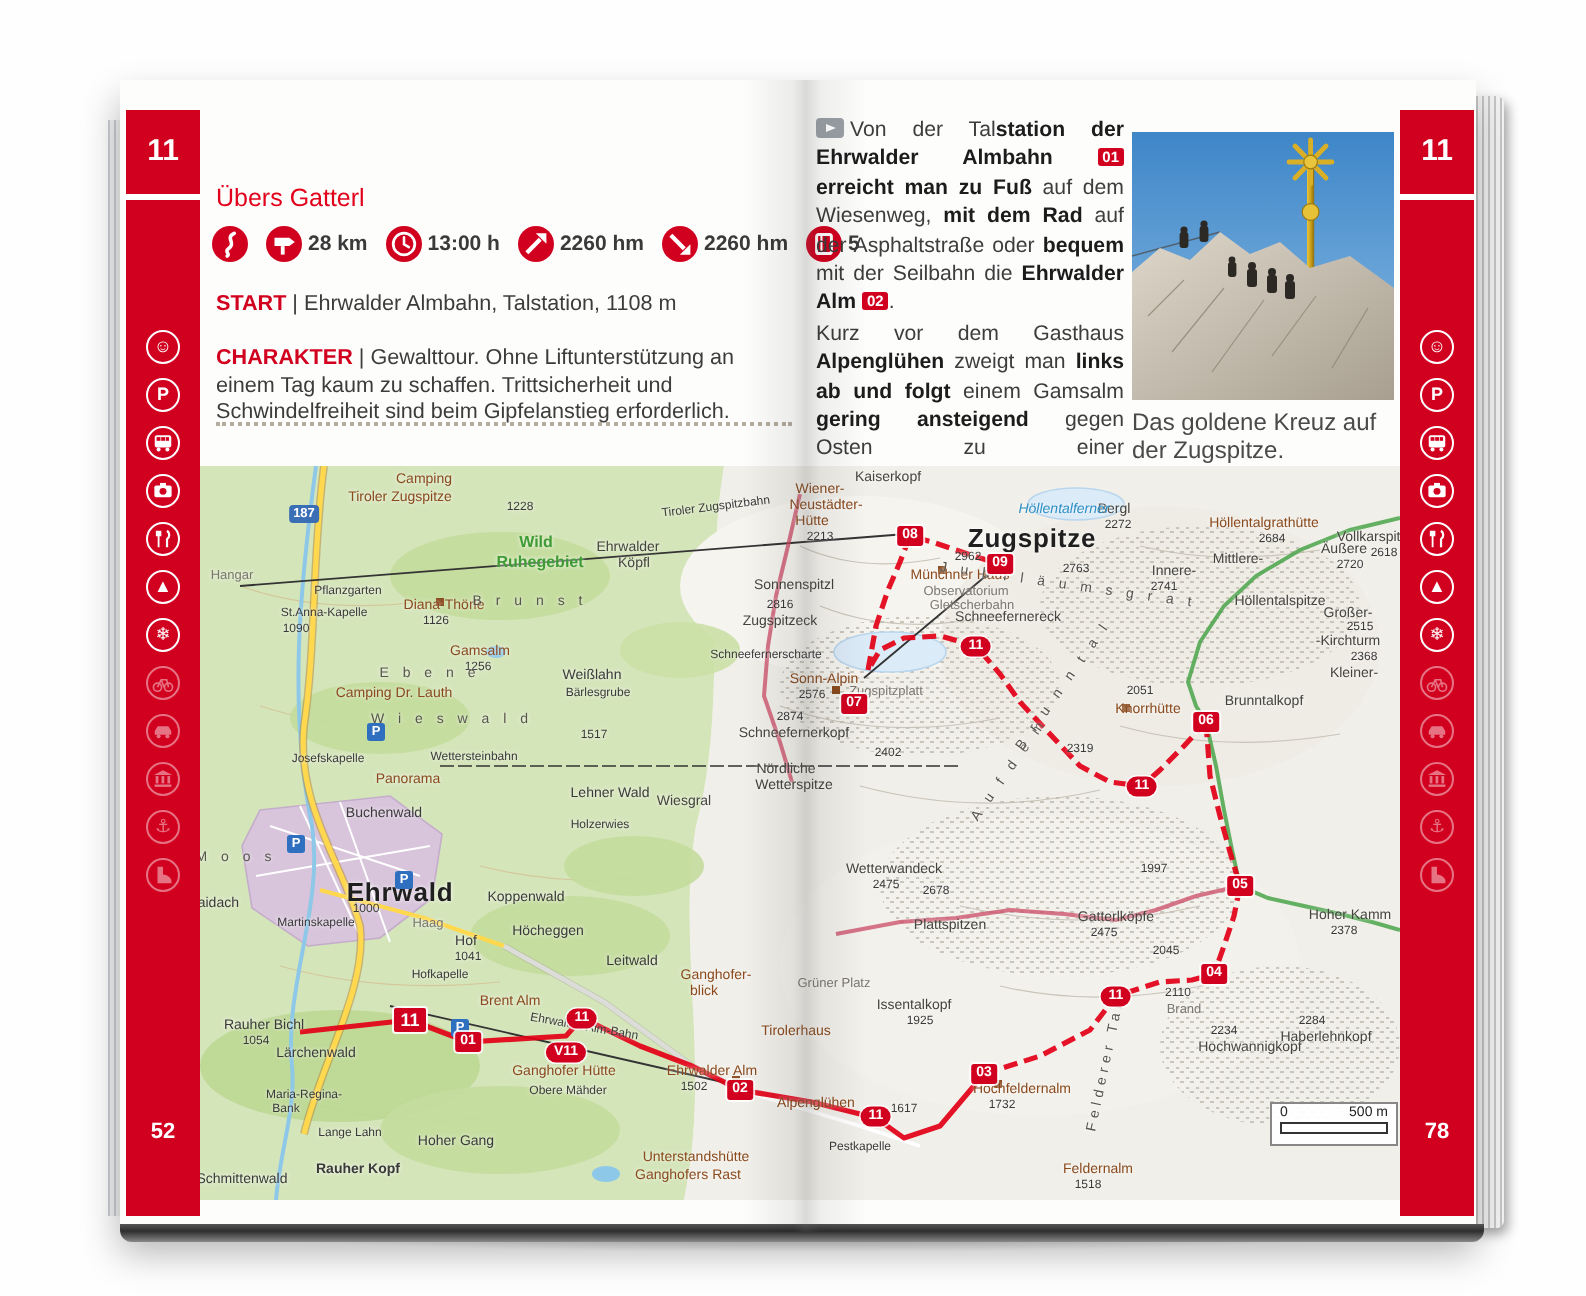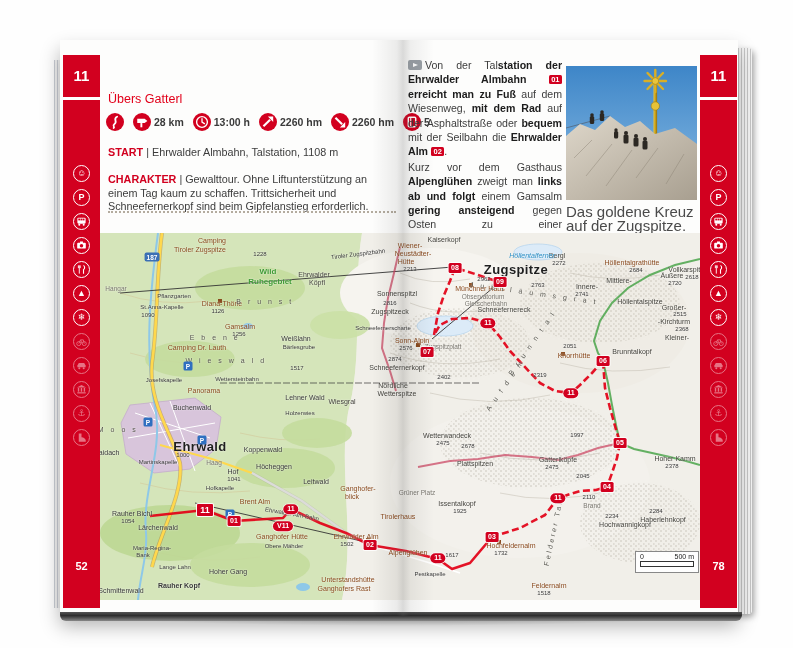--- a/index.html
+++ b/index.html
@@ -52,21 +52,21 @@
   #article p{margin:0 0 1px 0;}
   #article b{color:#1c1c1c;}
   .wbadge{display:inline-block;background:#d2001f;color:#fff;font-size:7.5px;font-weight:bold;
     padding:0 2.5px;line-height:9.5px;border-radius:1.5px;vertical-align:1.5px;}
   .vid{display:inline-block;width:14px;height:10px;background:#9aa0a6;border-radius:2px;
     position:relative;vertical-align:-1px;margin-right:3px;}
   .vid:after{content:"";position:absolute;left:5px;top:2.5px;border-left:5px solid #fff;
     border-top:2.5px solid transparent;border-bottom:2.5px solid transparent;}
   #photo{position:absolute;left:566px;top:66px;width:131px;height:134px;z-index:5;}
   #photo svg{width:100%;height:100%;display:block;}
-  #caption{position:absolute;left:566px;top:205px;width:131px;font-size:15px;line-height:13.5px;
+  #caption{position:absolute;left:566px;top:205px;width:131px;font-size:12px;line-height:13.5px;
     color:#4a4a4a;z-index:5;}
   
   #map{position:absolute;left:100px;top:233px;width:600px;height:367px;overflow:hidden;z-index:10;
     background:#eef2e0;}
   #map svg.terr{position:absolute;left:0;top:0;width:600px;height:367px;}
   .ml{position:absolute;transform:translate(-50%,-50%);white-space:nowrap;color:#3a3a3a;
     font-size:7px;z-index:4;text-shadow:0 0 2px rgba(255,255,255,.9);}
   .ml.big{font-size:13px;font-weight:bold;color:#1f1f1f;letter-spacing:.4px;}
   .ml.peak{color:#45443e;font-size:7px;}
   .ml.lblb{font-weight:bold;}
@@ -162,21 +162,21 @@
             <rect x="5" y="4" width="7" height="9" rx="1" fill="none" stroke="#fff" stroke-width="1.4"></rect>
             <line x1="7.3" y1="4.5" x2="7.3" y2="12.5" stroke="#fff" stroke-width="1"></line>
           </svg>
         </span>
         <span class="sv">5</span>
       </span>
     </div>
   <div id="info">
     <span class="redword">START</span><span> | Ehrwalder Almbahn, Talstation, 1108 m</span><br>
     <br>
-    <span class="redword">CHARAKTER</span><span> | Gewalttour. Ohne Liftunterstützung an einem Tag kaum zu schaffen. Trittsicherheit und Schneefernerkopf sind beim Gipfelanstieg erforderlich.</span>
+    <span class="redword">CHARAKTER</span><span> | Gewalttour. Ohne Liftunterstützung an einem Tag kaum zu schaffen. Trittsicherheit und Schwindelfreiheit sind beim Gipfelanstieg erforderlich.</span>
   </div>
   <div id="dots"></div>
 
   <div id="article">
       <p><span class="vid"></span><span>Von der Tal</span><b>station der Ehrwalder Almbahn</b><span> </span><span class="wbadge">01</span><span> </span><b>erreicht man zu Fuß</b><span> auf dem Wiesenweg, </span><b>mit dem Rad</b><span> auf der Asphaltstraße oder </span><b>bequem</b><span> mit der Seilbahn die </span><b>Ehrwalder Alm</b><span> </span><span class="wbadge">02</span><span>.</span></p>
       <p><span>Kurz vor dem Gasthaus </span><b>Alpenglühen</b><span> zweigt man </span><b>links ab und folgt</b><span> einem Gamsalm </span><b>gering ansteigend</b><span> gegen Osten zu einer </span><b>Wegverzweigung</b><span> (evtl. </span></p>
     </div>
   <div id="photo">
     <svg viewBox="0 0 131 134" preserveAspectRatio="none">
       <defs>

